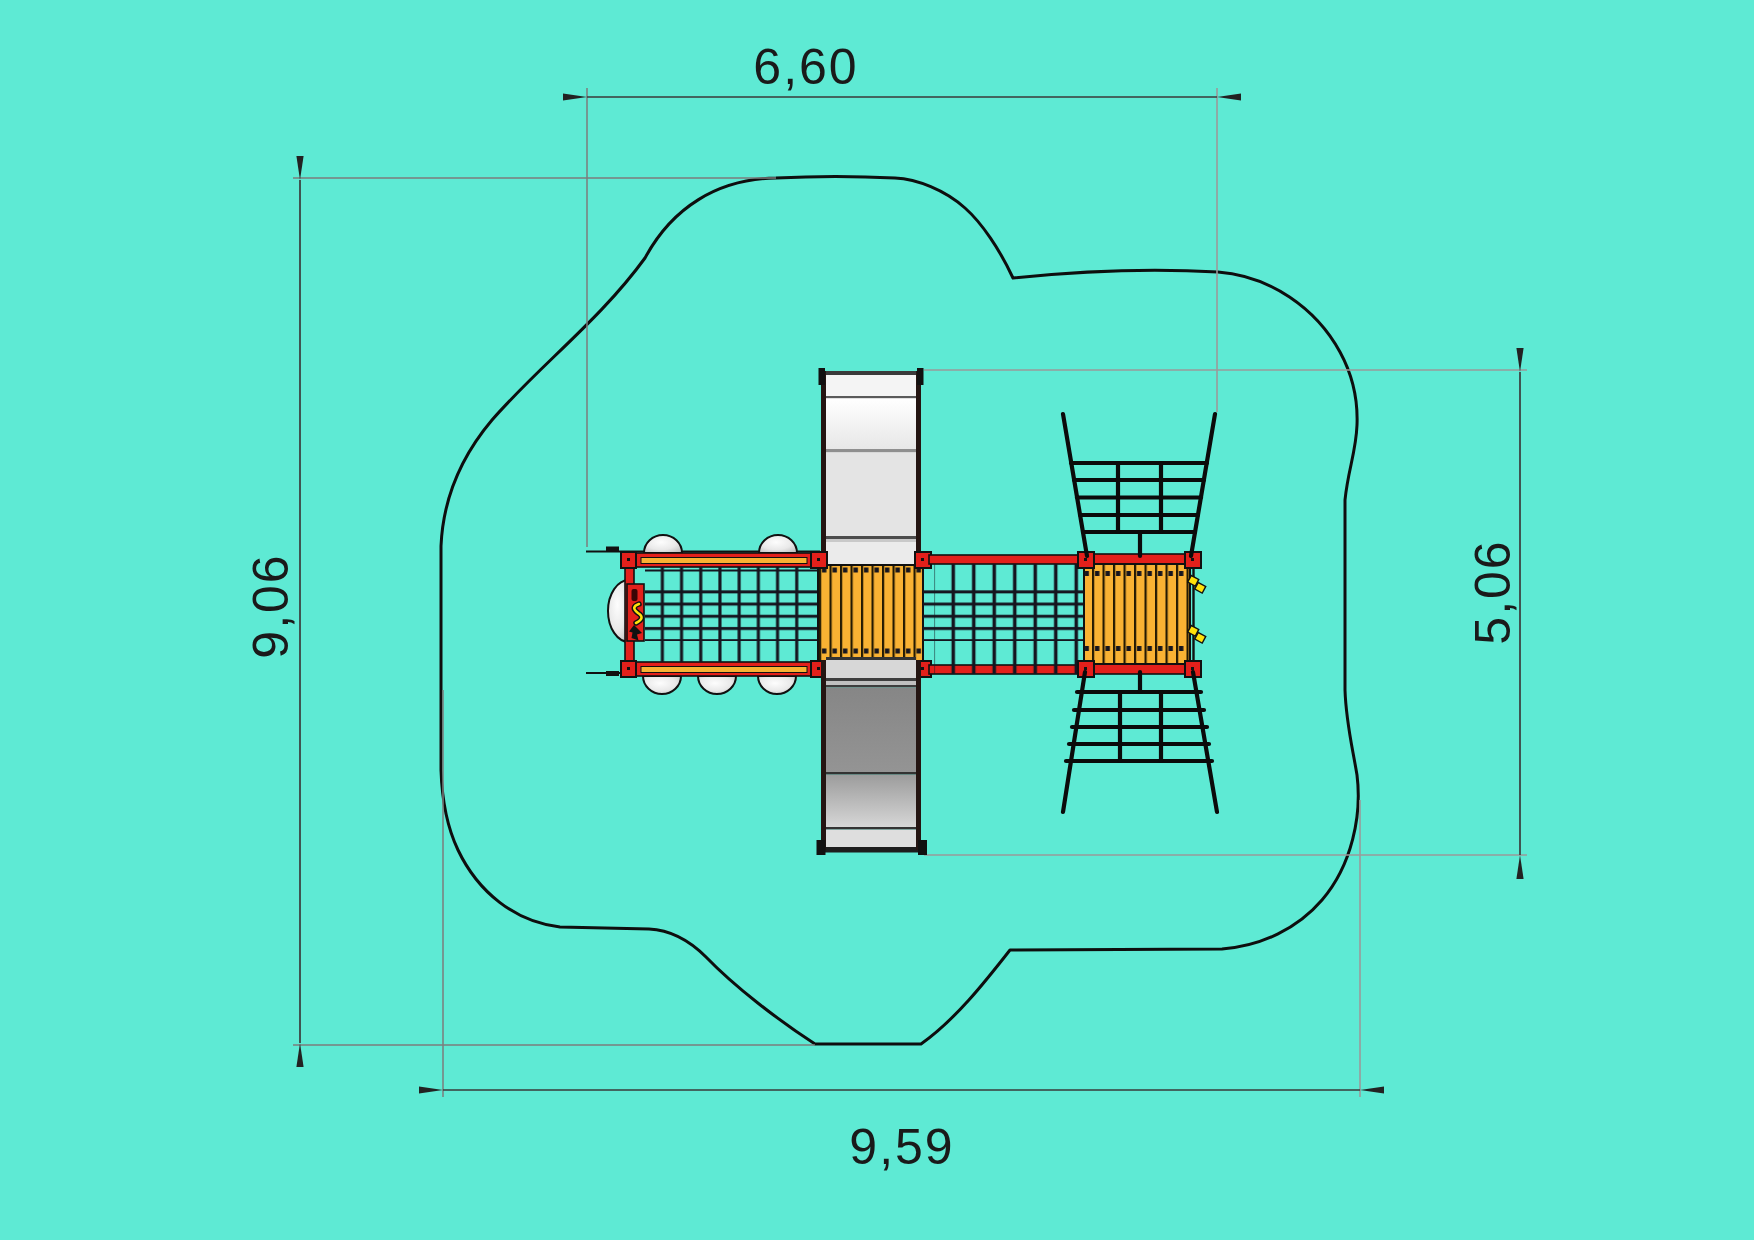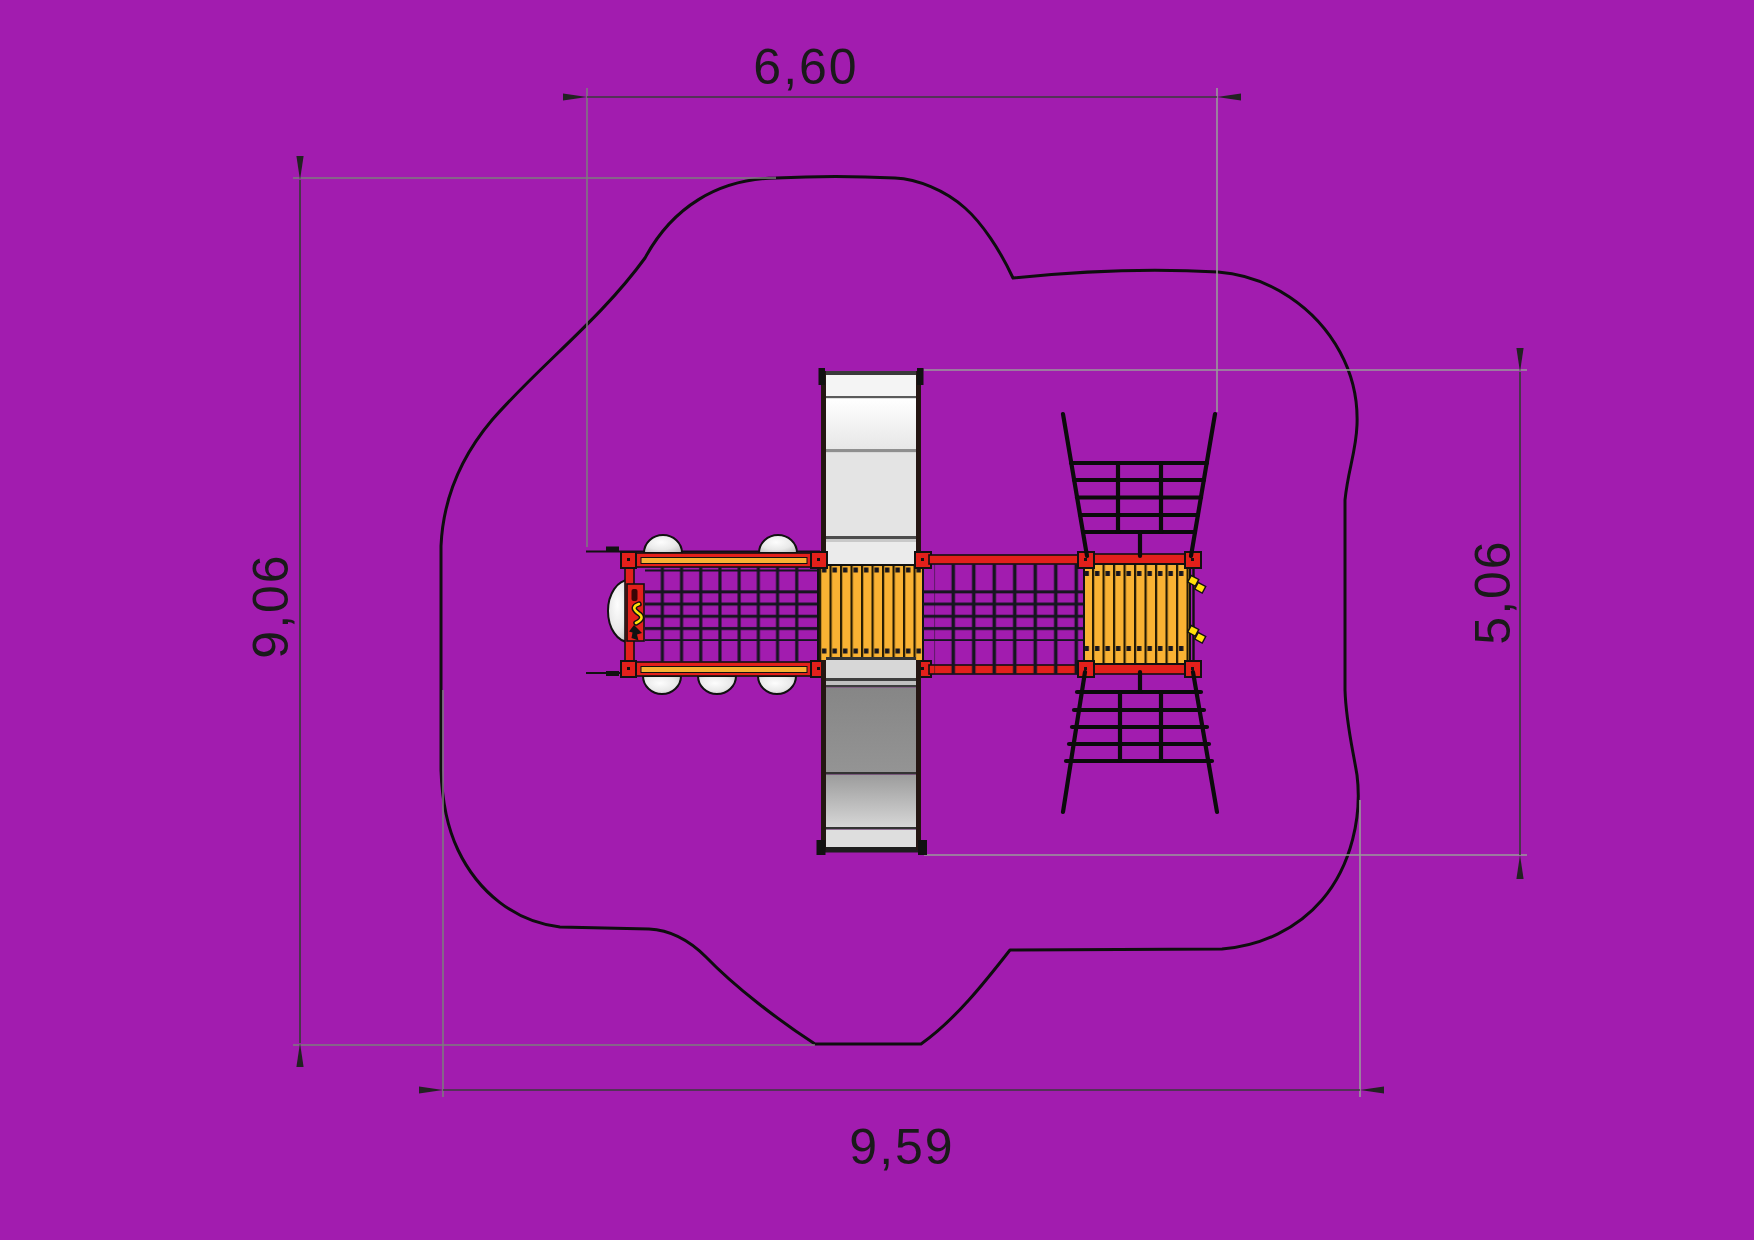--- a/index.html
+++ b/index.html
@@ -1,16 +1,16 @@
 <!DOCTYPE html>
 <html style="--frame-red: #e3201b; --deck-orange: #f9b233; --hardware-yellow: #ffe10a; --slide-light: #e6e6e6; --slide-dark: #8f8f8f; --net-dark: #15151f; --outline-black: #0e0e0e; --dim-line: #3a3a3a; --ext-line: #7d7d7d; --text-color: #1a1a1a;"><head>
 <meta charset="utf-8">
 <style>
   html,body{margin:0;padding:0;background:#ffffff;}
-  .stage{width:1754px;height:1240px;position:relative;background:#a21caf;overflow:hidden;}
+  .stage{width:1754px;height:1240px;position:relative;background:#5eead4;overflow:hidden;}
   svg{display:block;}
   .cloud{fill:none;stroke:var(--outline-black,#0e0e0e);stroke-width:3;stroke-linejoin:round;}
   .dim{stroke:var(--dim-line,#3a3a3a);stroke-width:1.7;fill:none;}
   .ext{stroke:var(--ext-line,#7d7d7d);stroke-width:1.5;fill:none;}
   .extg{stroke:#9a9a9a;stroke-width:1.6;fill:none;}
   .dimtxt{fill:var(--text-color,#1a1a1a);font-family:"Liberation Sans",sans-serif;
           font-size:50px;font-weight:400;letter-spacing:2px;}
   .red{fill:var(--frame-red,#e3201b);stroke:#111111;stroke-width:1.6;}
   .post{fill:var(--frame-red,#e3201b);stroke:#111111;stroke-width:2;}
   .stripe{fill:var(--deck-orange,#f9b233);stroke:#111111;stroke-width:1;}

